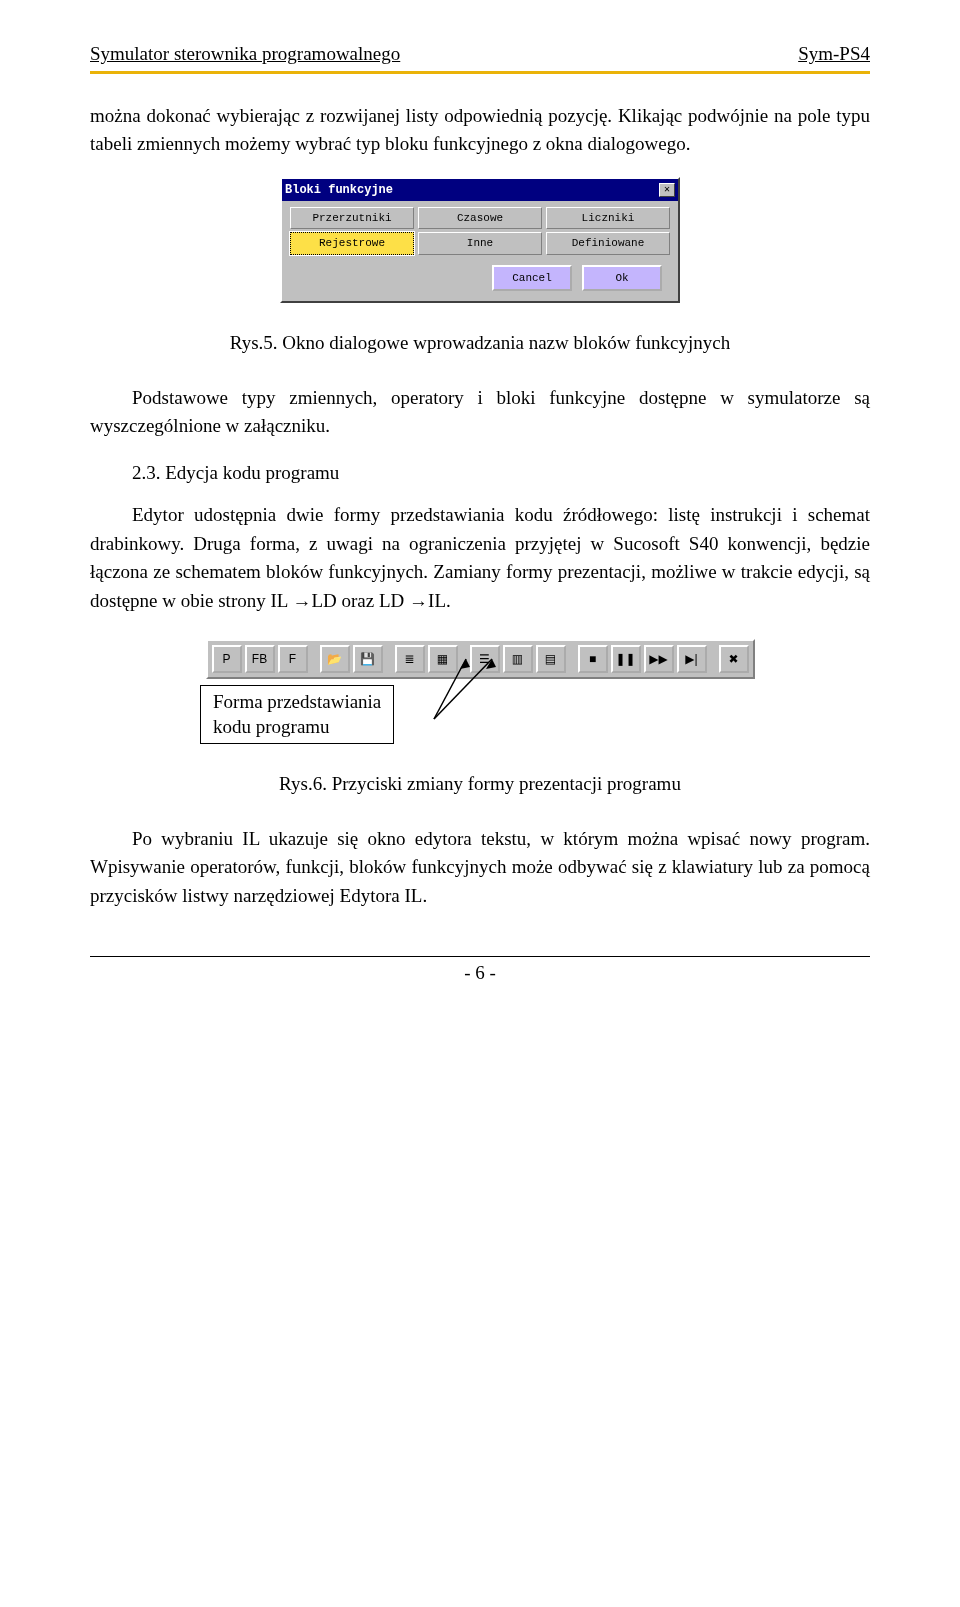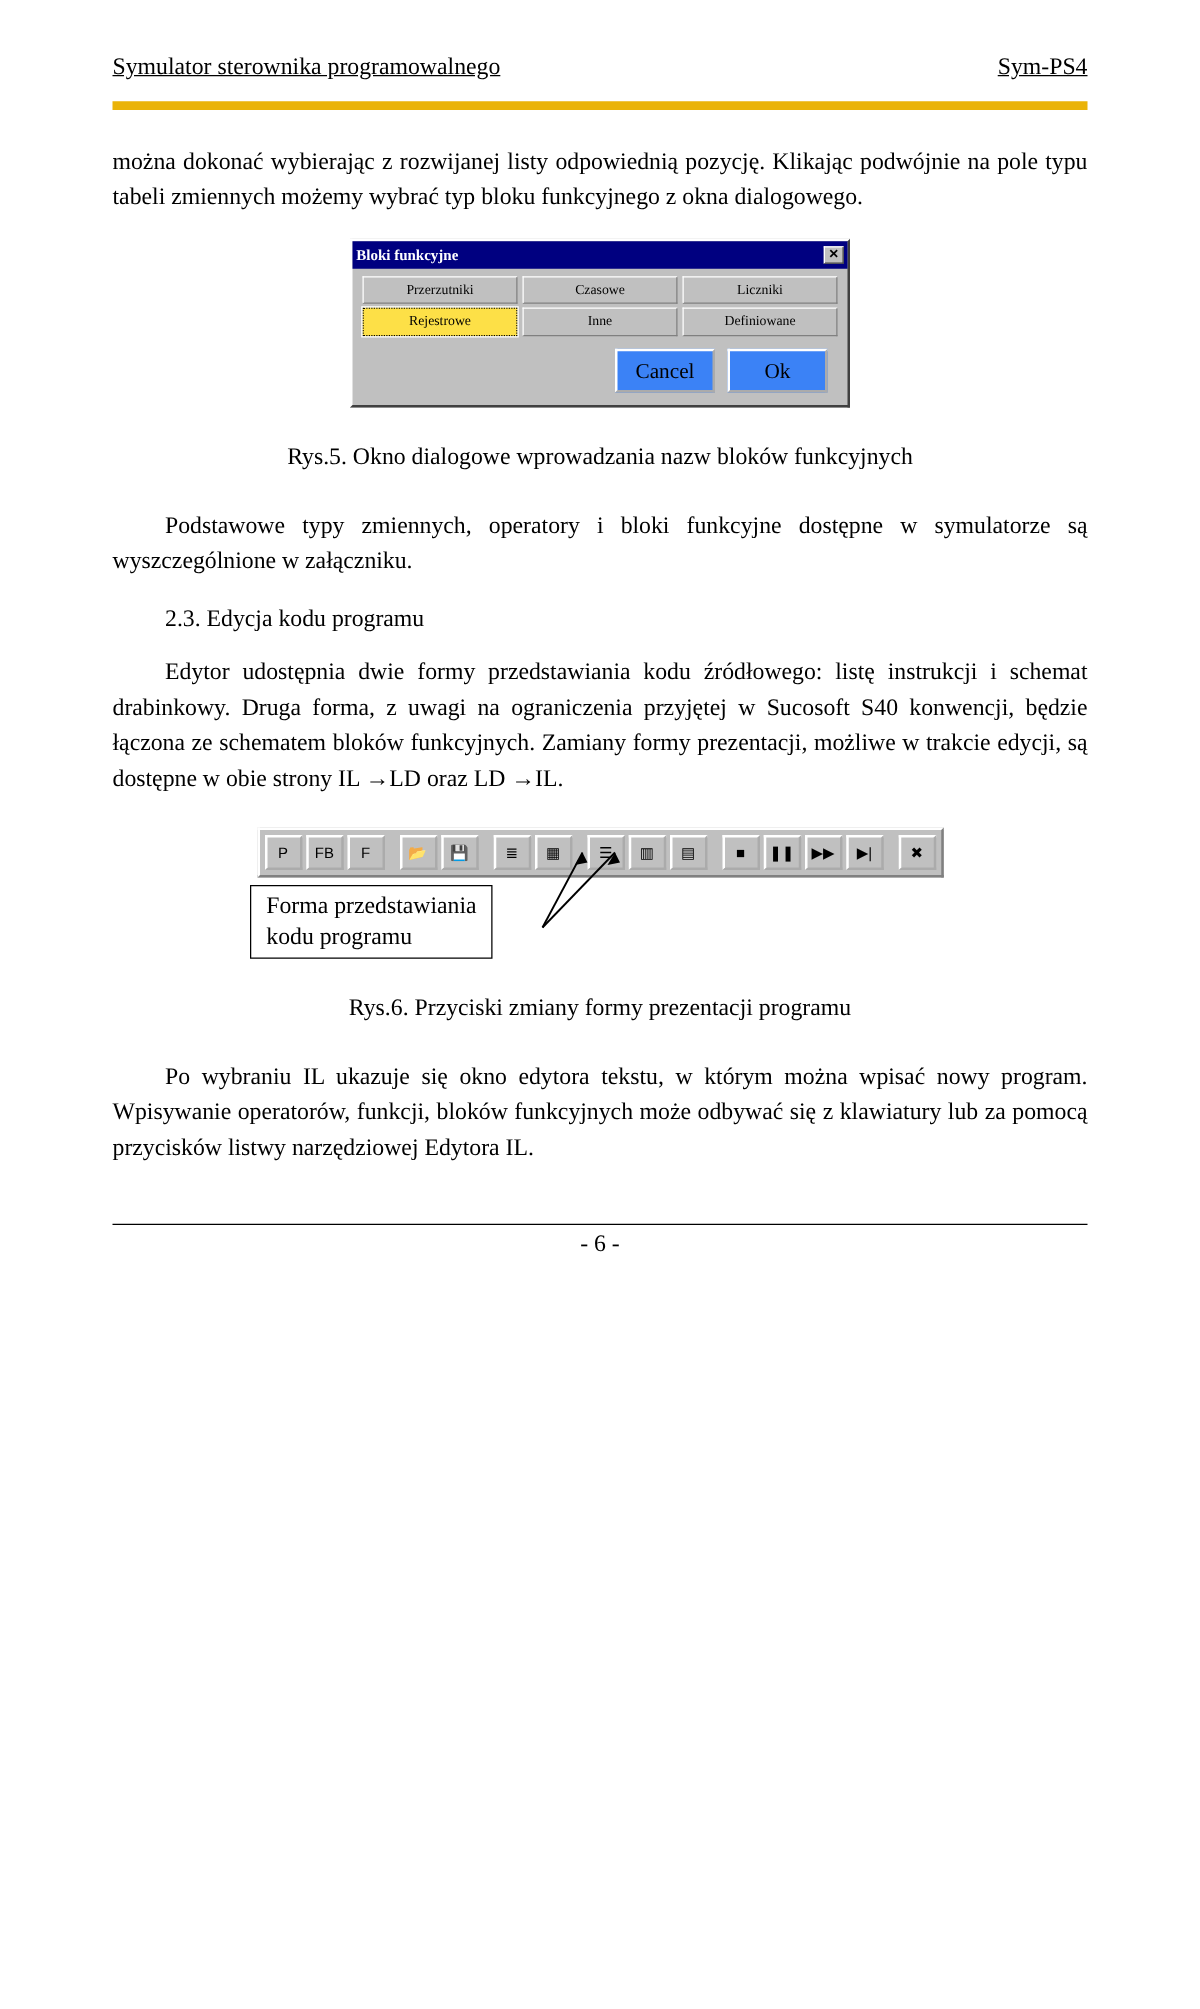--- a/index.html
+++ b/index.html
@@ -10,22 +10,22 @@
     width: 960px;
     margin: 0 auto;
     padding: 40px 90px 30px 90px;
     font-size: 19px;
     line-height: 1.5;
   }
   .header {
     display: flex;
     justify-content: space-between;
     font-size: 19px;
-    border-bottom: 7px solid #eab308;
-    padding-bottom: 12px;
+    border-bottom: 3px solid #eab308;
+    padding-bottom: 2px;
     margin-bottom: 28px;
     text-decoration: underline;
   }
   .para {
     text-align: justify;
     margin-bottom: 18px;
   }
   .caption {
     text-align: center;
     margin: 26px 0 26px 0;
@@ -41,21 +41,21 @@
     justify-content: center;
     margin: 10px 0 10px 0;
   }
   
   .win95 {
     width: 400px;
     background: #c0c0c0;
     border: 2px solid #fff;
     border-right-color: #404040;
     border-bottom-color: #404040;
-    font-family: Liberation Serif, serif;
+    font-family: Liberation Mono, monospace;
     font-size: 12px;
   }
   .titlebar {
     background: #000080;
     color: #fff;
     display: flex;
     justify-content: space-between;
     align-items: center;
     padding: 2px 3px;
     font-weight: bold;
@@ -101,23 +101,23 @@
     display: flex;
     justify-content: flex-end;
     gap: 10px;
     margin-top: 10px;
     padding-right: 8px;
   }
   .wbtn {
     width: 80px;
     text-align: center;
     padding: 3px 0;
-    background: #3b82f6;
+    background: #c4b5fd;
     border: 2px outset #fff;
-    font-size: 17px;
+    font-size: 11px;
   }
   
   .toolbar-wrap {
     display: flex;
     flex-direction: column;
     align-items: center;
     margin: 24px 0 8px 0;
   }
   .toolbar {
     display: flex;

